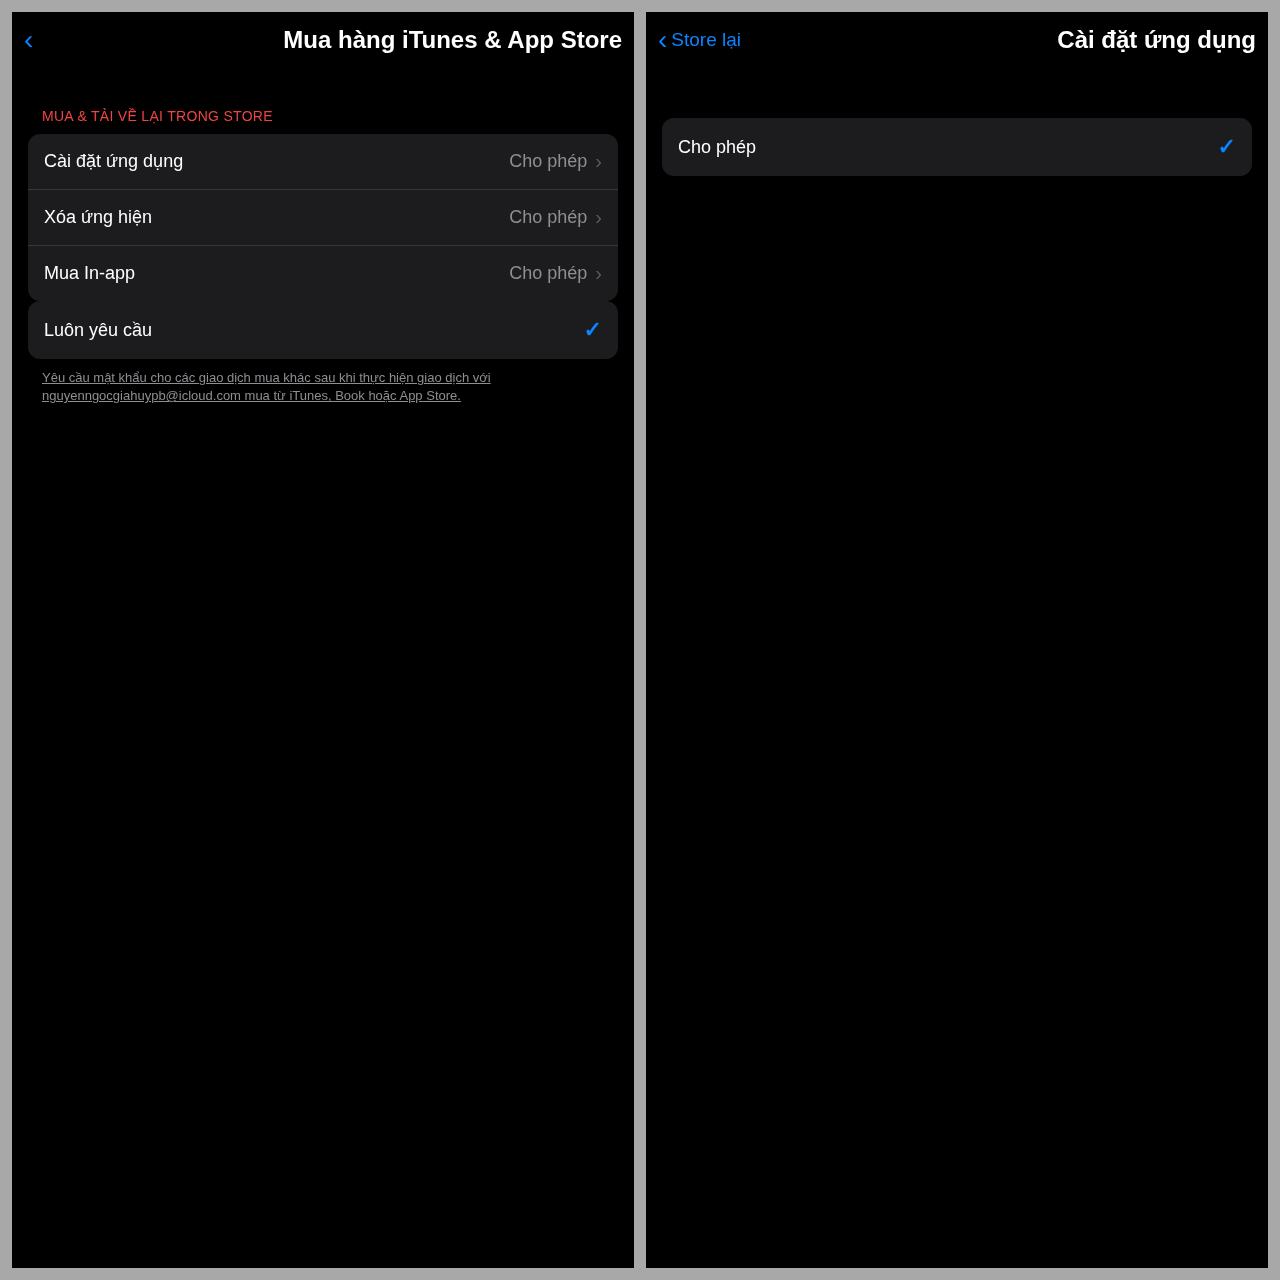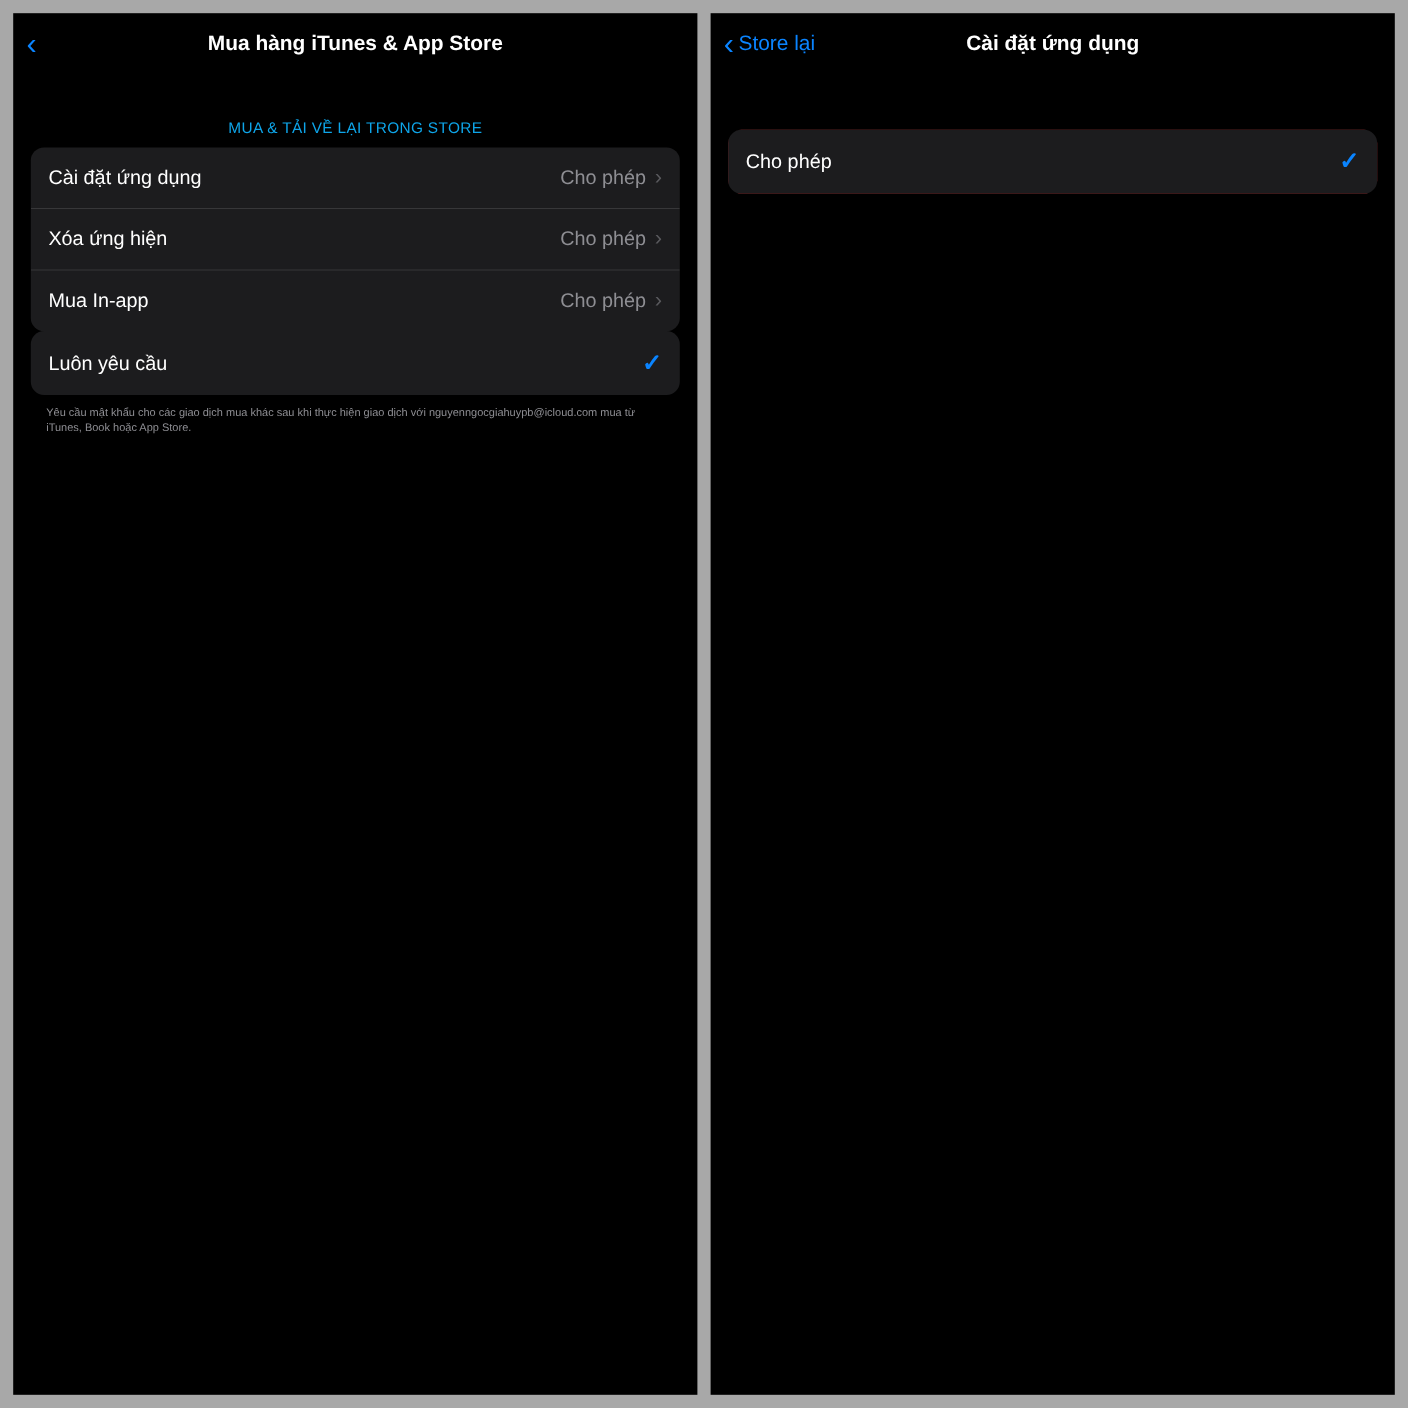--- a/index.html
+++ b/index.html
@@ -35,33 +35,32 @@
     cursor: pointer;
   }
   .back-chevron {
     font-size: 28px;
     font-weight: 300;
     line-height: 1;
     margin-right: 4px;
   }
   .nav-title {
     color: #fff;
-    font-size: 19px;
+    font-size: 24px;
     font-weight: 600;
-    text-align: center;
+    text-align: right;
     width: 100%;
   }
   .section-header {
-    color: #0ea5e9;
+    color: #ef4444;
     font-size: 14px;
     text-transform: uppercase;
     padding: 0 30px 10px 30px;
     margin-top: 40px;
     letter-spacing: 0.3px;
-    text-align: center;
   }
   .group {
     background: #1c1c1e;
     border-radius: 12px;
     margin: 0 16px;
     overflow: hidden;
   }
   .row {
     display: flex;
     align-items: center;
@@ -92,23 +91,24 @@
     font-size: 20px;
     font-weight: 300;
   }
   .checkmark {
     color: #0a84ff;
     font-size: 22px;
     font-weight: 600;
   }
   .footer-text {
     color: #8e8e93;
-    font-size: 10px;
+    font-size: 13px;
     padding: 10px 30px 0 30px;
     line-height: 1.4;
+    text-decoration: underline;
   }
   .group.mt {
     margin-top: 50px;
   }
   .row.highlighted {
     outline: 2px solid #c43b3b;
     outline-offset: 0;
     border-radius: 10px 10px 0 0;
   }
   .group.top-rounded .row:first-child { border-radius: 10px 10px 0 0; }

